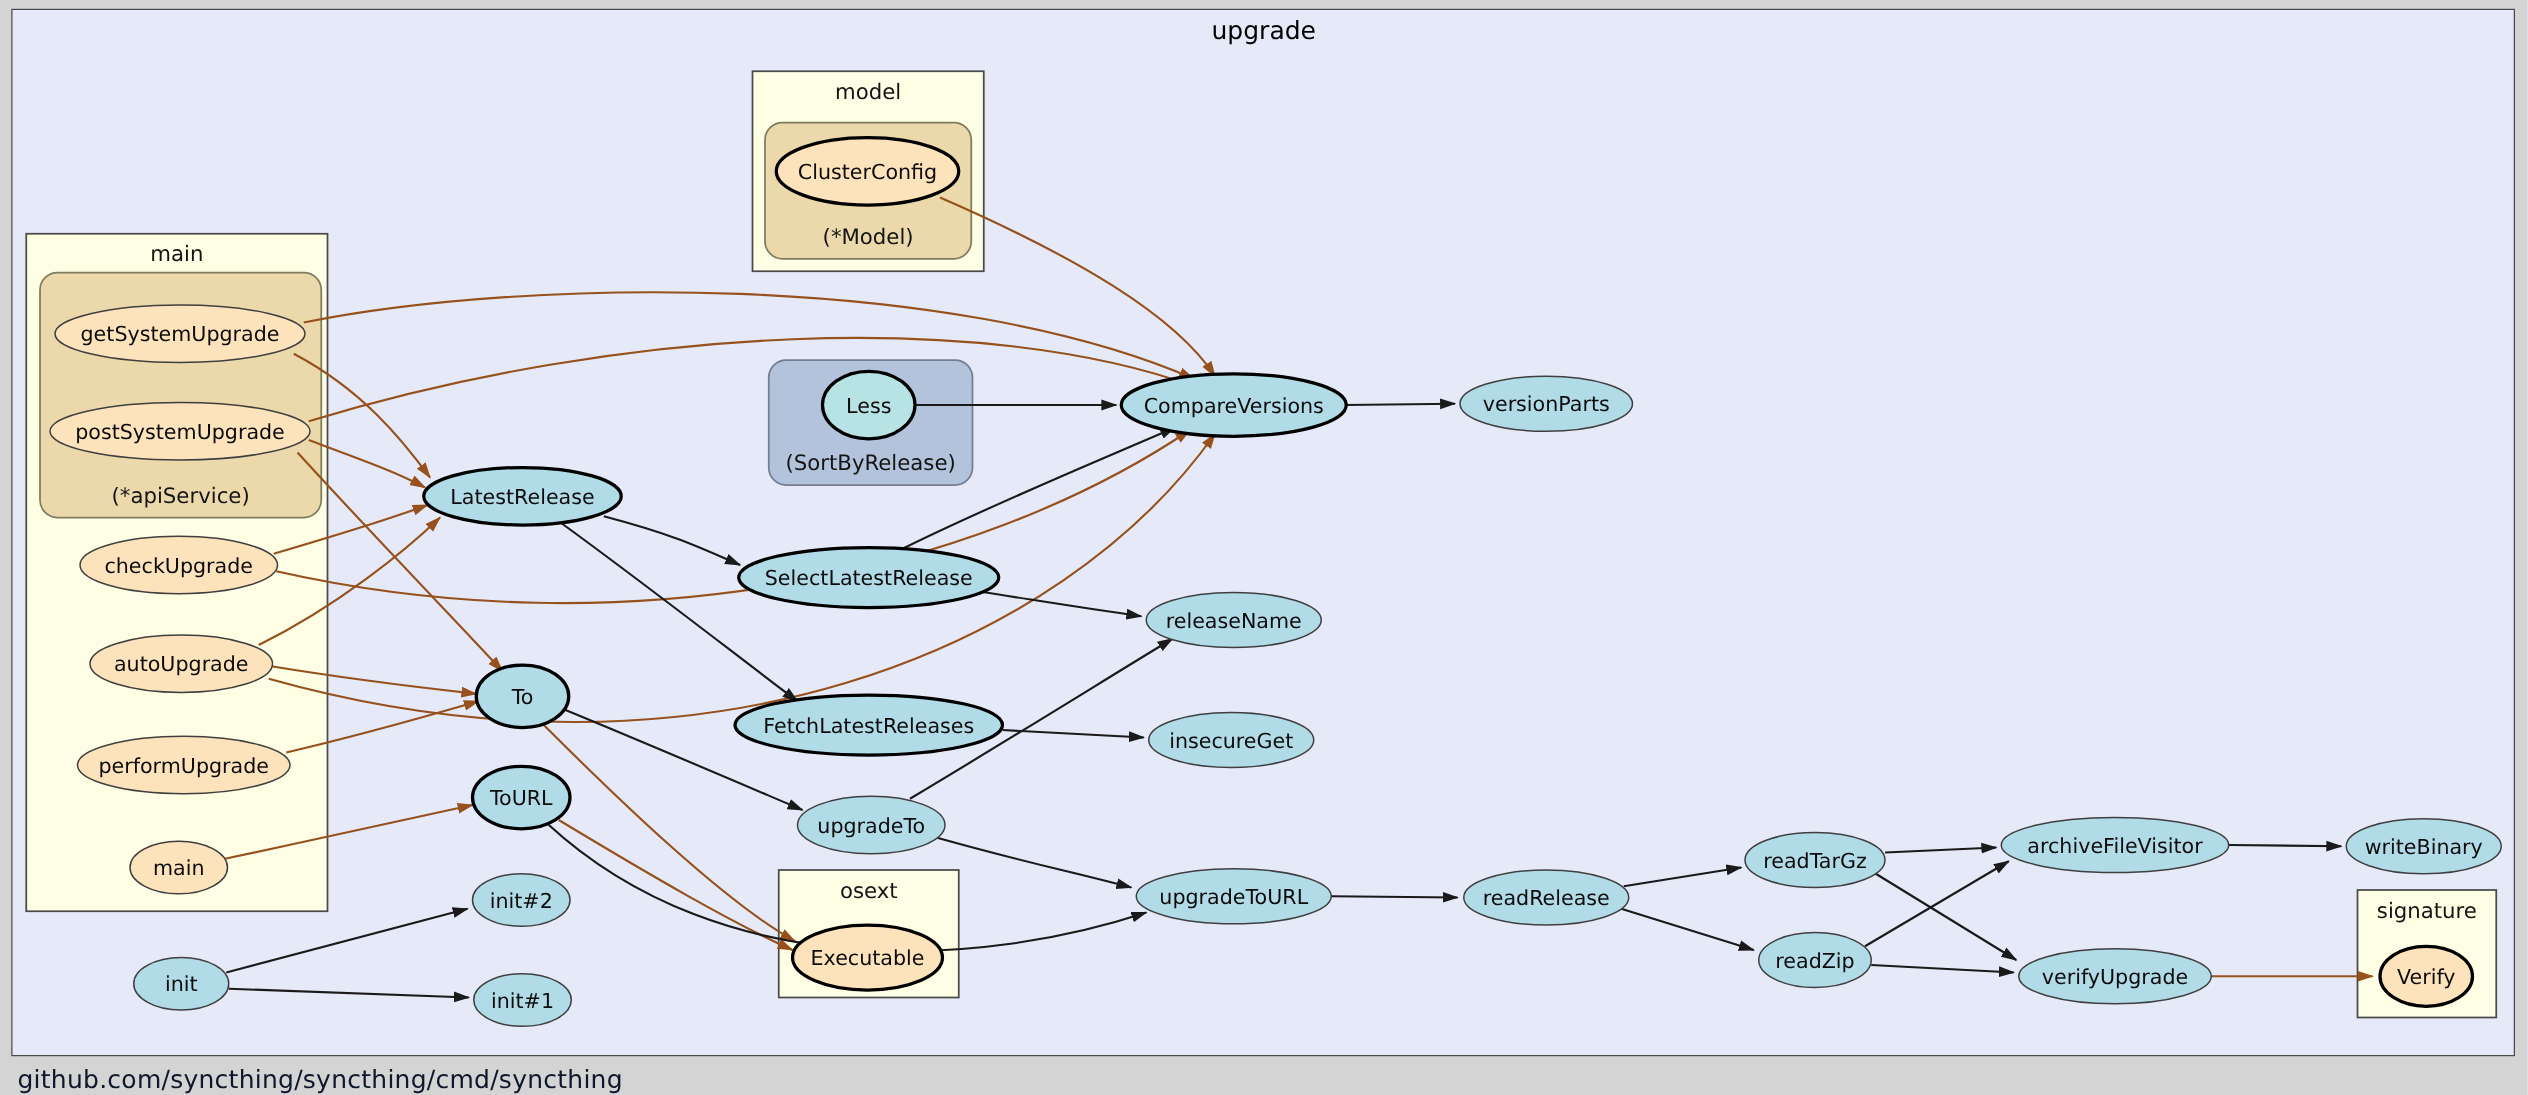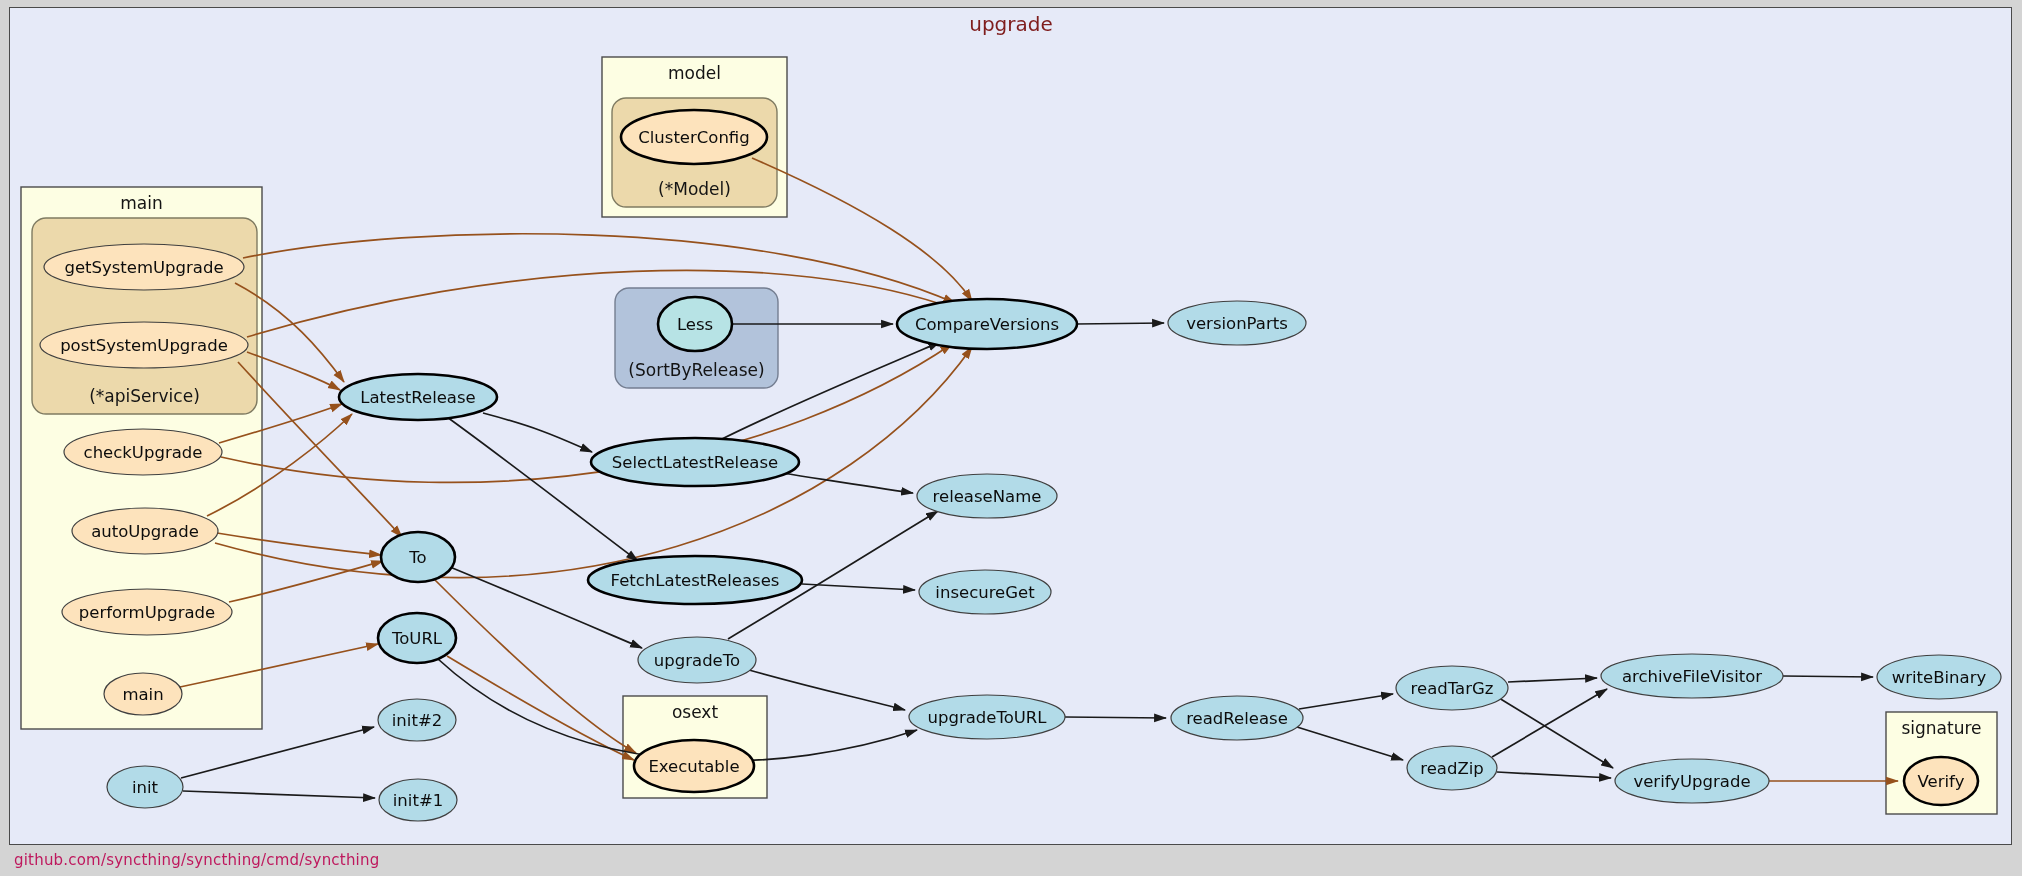--- a/index.html
+++ b/index.html
@@ -9,25 +9,25 @@
     font-family:"DejaVu Sans","Liberation Sans",sans-serif;
     position:relative;overflow:hidden;
   }
   .page{position:absolute;inset:0;}
   .graph-bg{
     position:absolute;left:9px;top:7px;width:2003px;height:838px;
     background:#e6eaf8;border:1px solid #4a4a4a;box-sizing:border-box;
   }
   .graph-title{
     position:absolute;left:0;top:12px;width:2022px;text-align:center;
-    font-size:20px;color:#7f1d1d;
+    font-size:20px;color:#000000;
   }
   .footer-text{
     position:absolute;left:14px;top:851px;
-    font-size:15px;color:#be185d;letter-spacing:0.2px;
+    font-size:20px;color:#0f172a;letter-spacing:0.2px;
   }
   svg{position:absolute;left:0;top:0;}
   .cluster-label{font-size:17px;fill:#141414;text-anchor:middle;}
   .node-label{font-size:16.5px;fill:#0c0c0c;text-anchor:middle;}
   .edge{fill:none;}
 </style>
 </head>
 <body>
 
 <div class="page">

